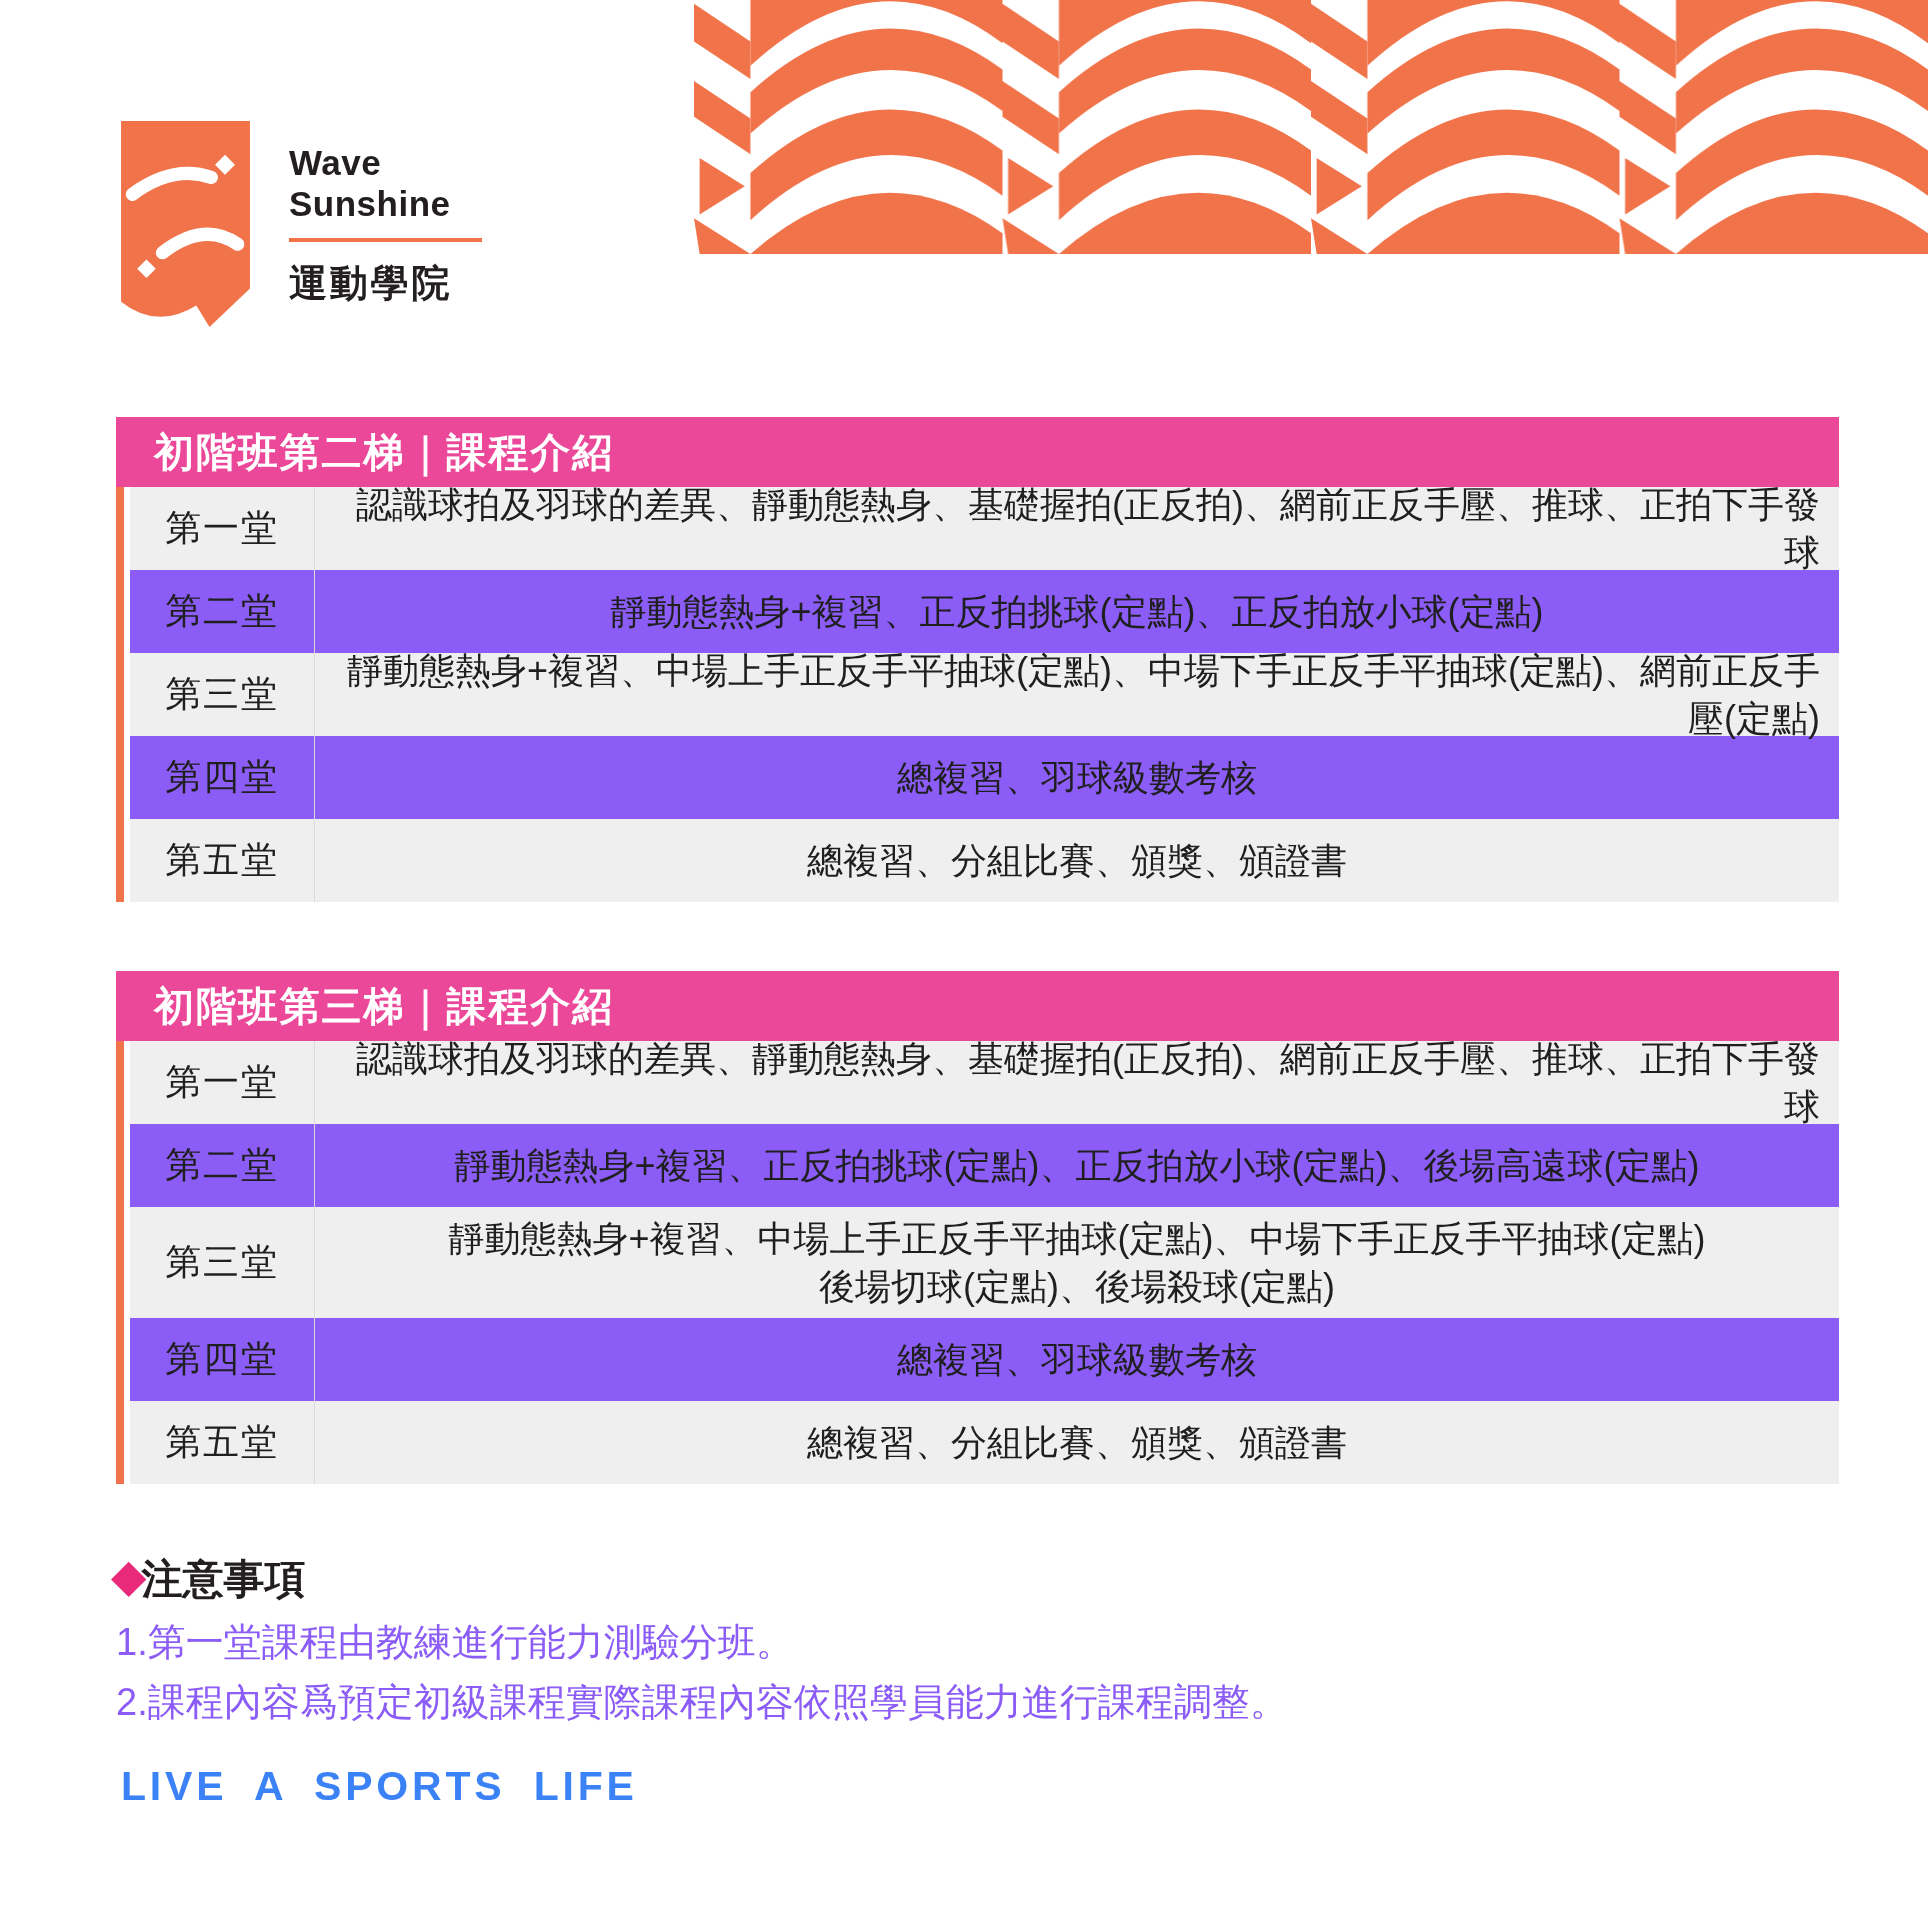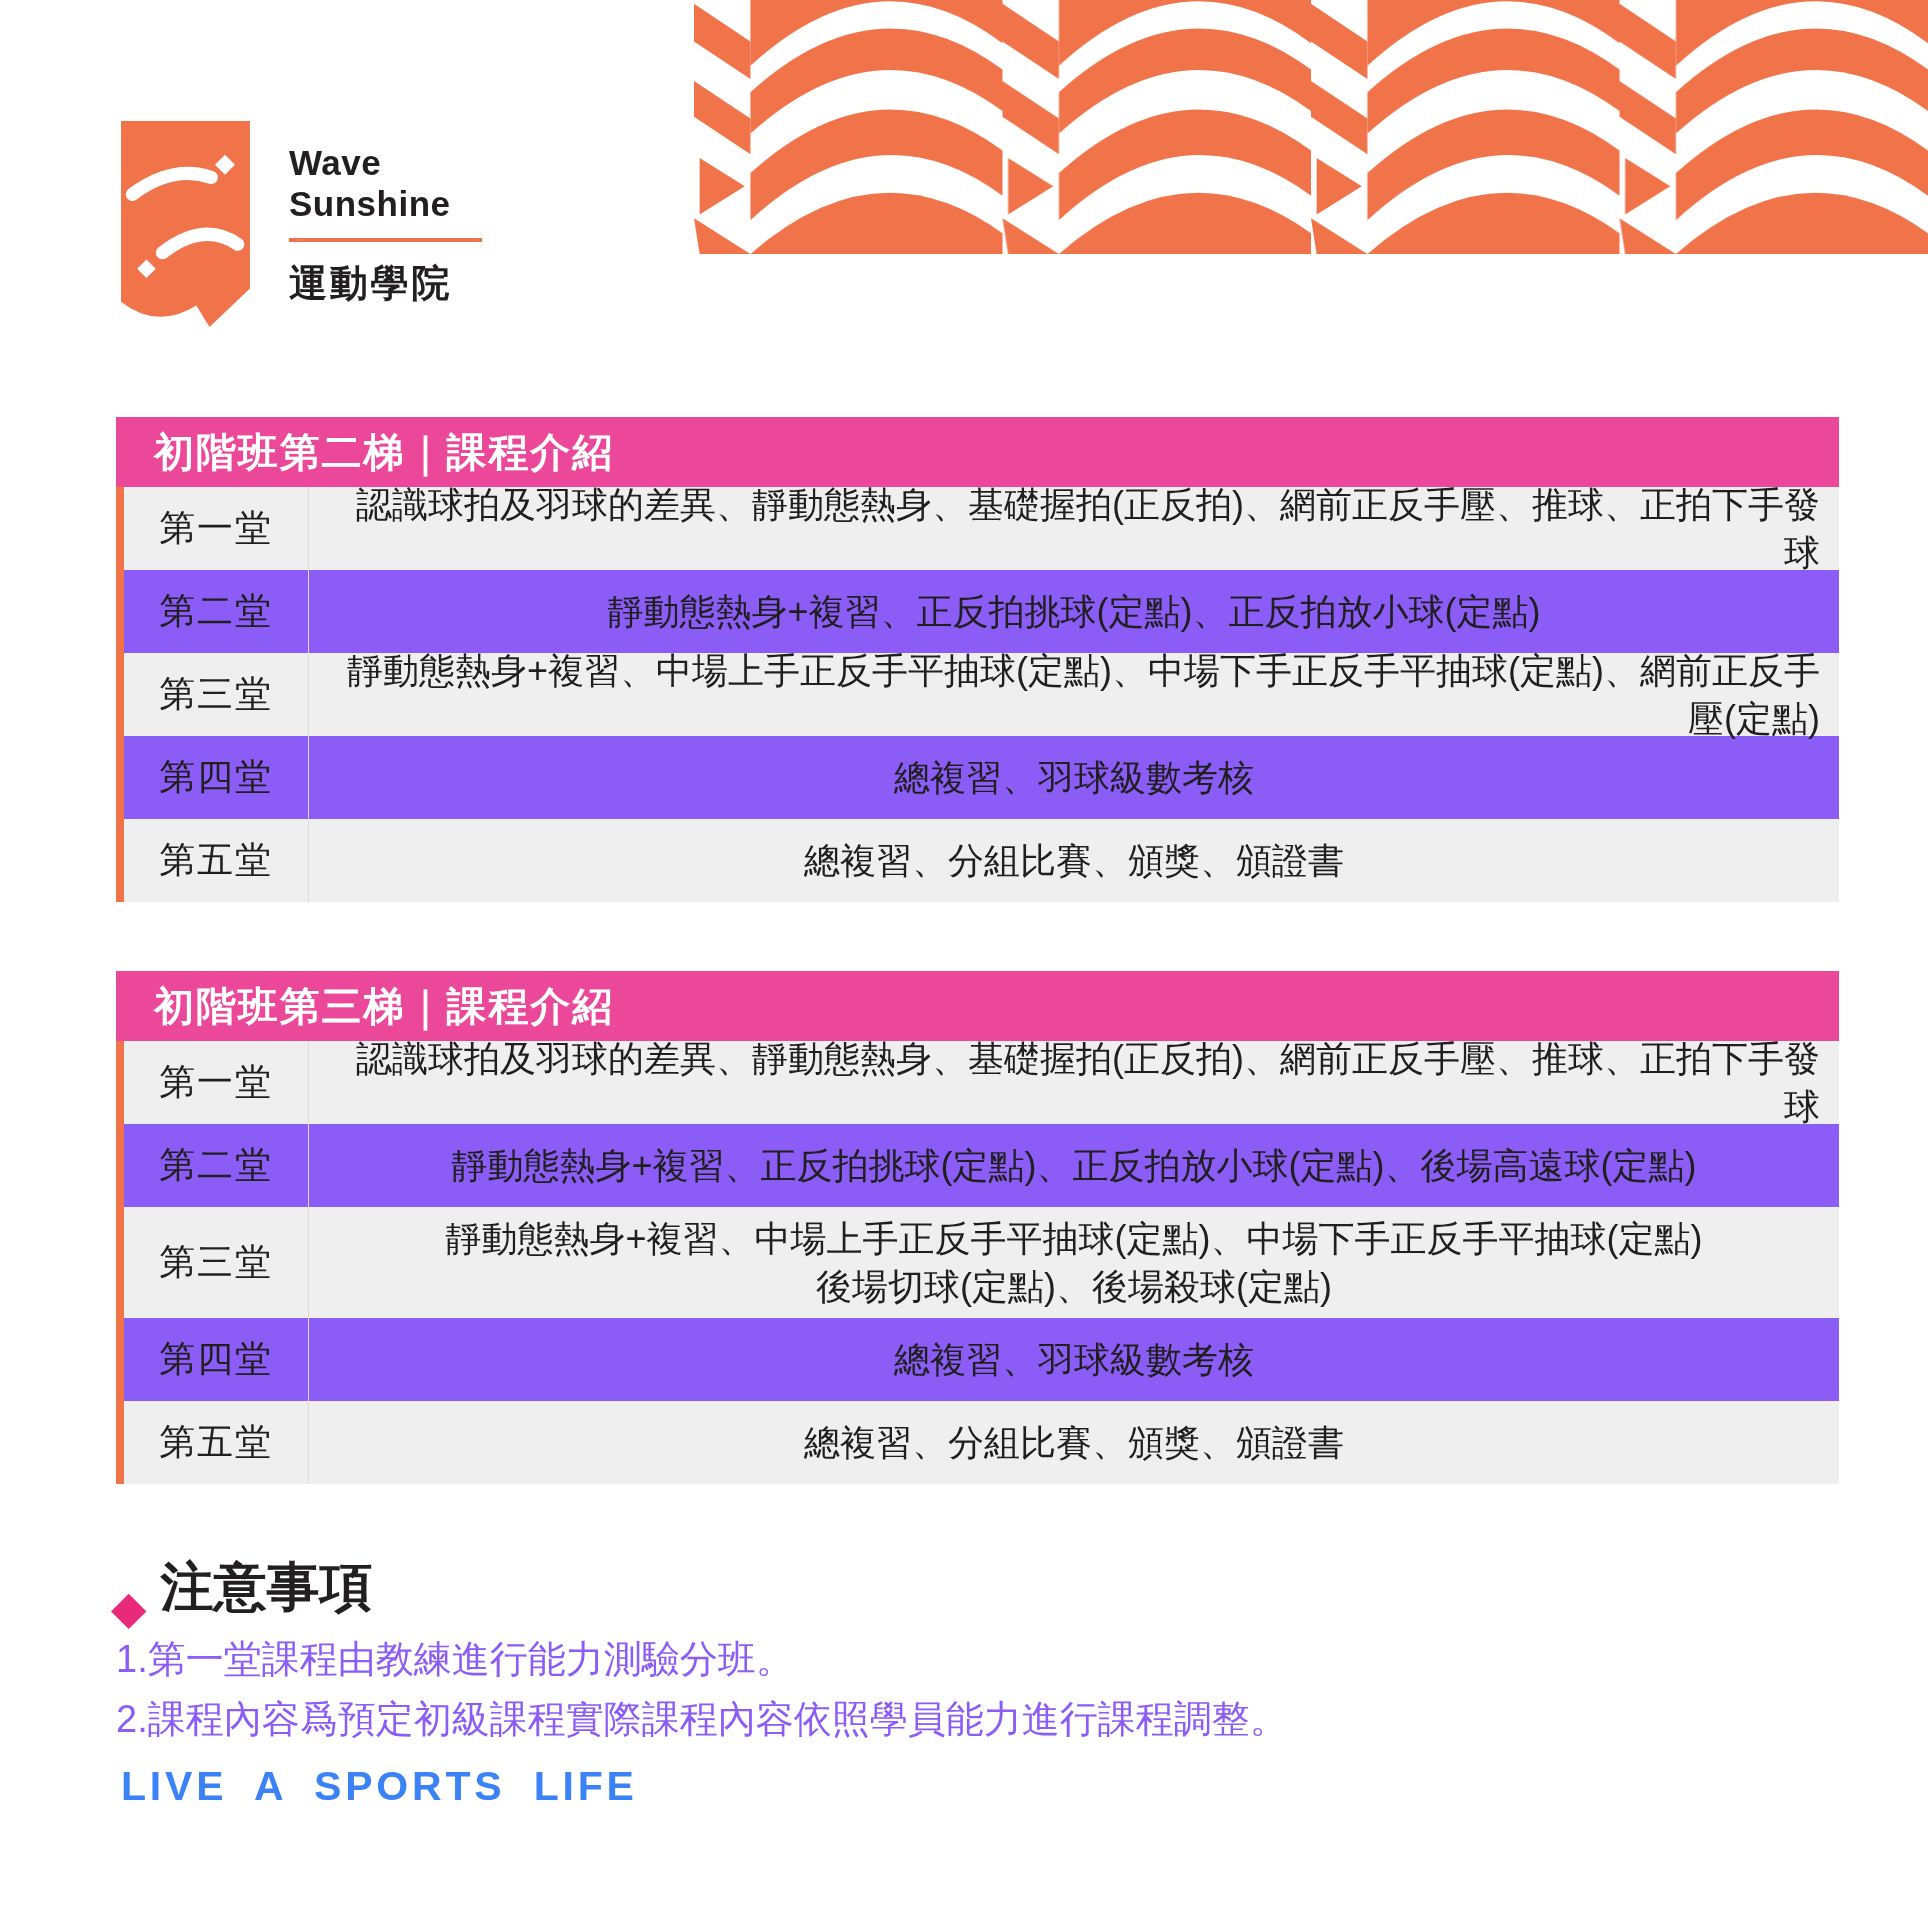--- a/index.html
+++ b/index.html
@@ -13,32 +13,32 @@
   .brand-underline{width:193px;height:3.8px;background:#F1734A;margin-top:14px;}
   .brand-subtitle{font-size:38px;font-weight:bold;color:#231f20;margin-top:16px;letter-spacing:2.8px;}
   .pattern{position:absolute;left:694px;top:0;width:1234px;height:254px;}
 
   
   .course-table{position:absolute;left:116px;width:1723px;}
   .table-0{top:417px;}
   .table-1{top:971px;}
   .table-header{height:70px;background:#ec4899;color:#ffffff;font-weight:bold;font-size:40px;
     display:flex;align-items:center;padding-left:38px;box-sizing:border-box;letter-spacing:1.9px;}
-  .table-body{border-left:8.5px solid #F1734A;}
+  .table-body{border-left:8.5px solid #F1734A;padding-left:6px;}
   .crow{display:flex;height:83px;background:#8b5cf6;}
   .crow.tall{height:111px;}
   .crow:nth-child(odd){background:#EFEFEF;}
   .row-label{width:185px;flex-shrink:0;display:flex;align-items:center;justify-content:center;
     font-size:36px;color:#1f1f1f;border-right:1.9px solid #DBDBDB;box-sizing:border-box;letter-spacing:1.9px;}
   .row-content{flex:1;display:flex;flex-direction:column;align-items:center;justify-content:center;
     font-size:36px;color:#1f1f1f;text-align:right;line-height:1.32;padding:0 19px;}
 
   
   .notes{position:absolute;left:116px;top:1552px;}
-  .notes-heading{display:flex;align-items:flex-end;gap:19px;font-size:53px;font-weight:bold;color:#231f20;}
+  .notes-heading{display:flex;align-items:center;font-size:41px;font-weight:bold;color:#231f20;}
   .diamond{width:25.4px;height:25.4px;background:#E92A7B;transform:rotate(45deg);flex-shrink:0;}
   .note-item{font-size:38px;color:#8b5cf6;line-height:1.28;margin-top:11.3px;}
   .note-item:first-of-type{margin-top:34px;}
 
   
   .footer-tagline{position:absolute;left:121px;top:1763px;font-size:41px;font-weight:bold;
     letter-spacing:3.8px;word-spacing:13px;color:#3b82f6;}
 
   .o{fill:#F1734A;}
   .w{fill:#ffffff;}

